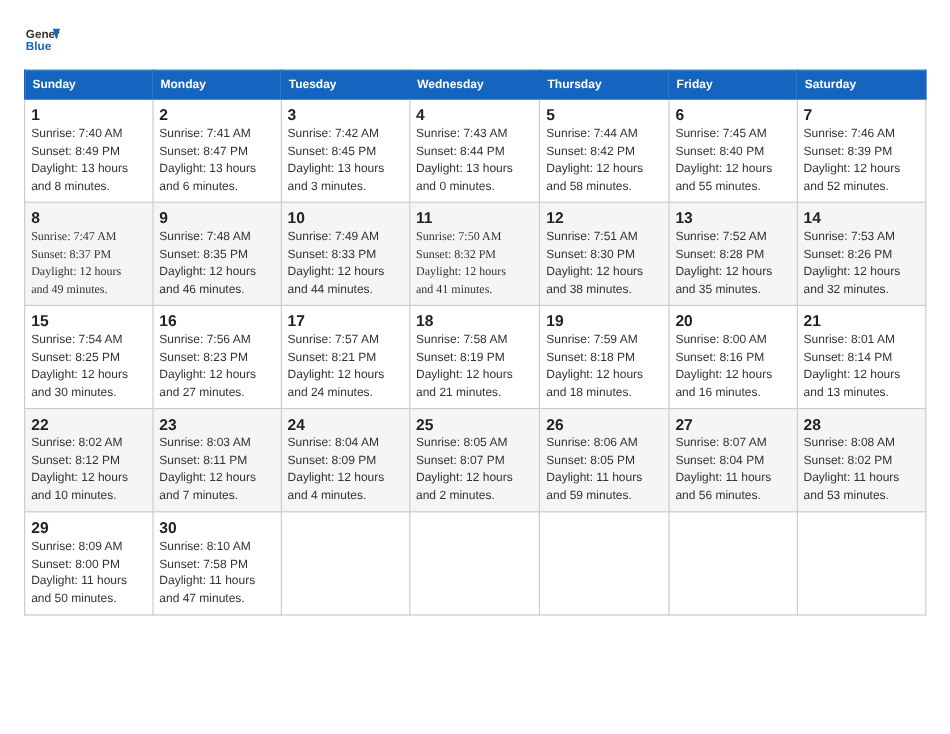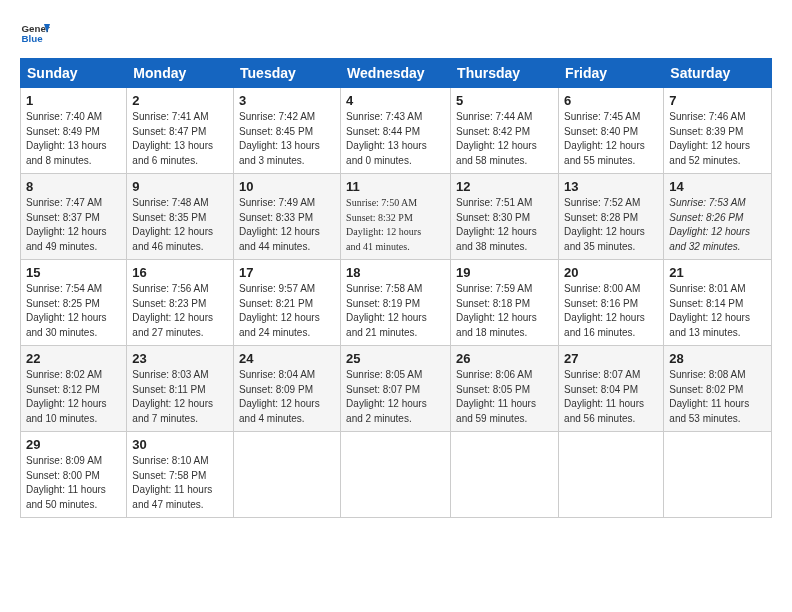--- a/index.html
+++ b/index.html
@@ -47,21 +47,21 @@
     .calendar-table {
       width: 100%;
       border-collapse: collapse;
       font-size: 11px;
     }
     .calendar-table th {
       background-color: #1565c0;
       color: #fff;
       text-align: left;
       padding: 6px 6px;
-      font-size: 14px;
+      font-size: 10px;
       font-weight: bold;
       border: 1px solid #1565c0;
     }
     .calendar-table td {
       border: 1px solid #ccc;
       vertical-align: top;
       padding: 5px 5px;
       width: 113px;
       min-height: 75px;
       background: #fff;
@@ -140,21 +140,21 @@
           <td><span class="day-num">6</span><span class="day-info" style="white-space: pre-line; margin-top: 12px;">Sunrise: 7:45 AM
 Sunset: 8:40 PM
 Daylight: 12 hours
 and 55 minutes.</span></td>
           <td><span class="day-num">7</span><span class="day-info" style="white-space: pre-line;">Sunrise: 7:46 AM
 Sunset: 8:39 PM
 Daylight: 12 hours
 and 52 minutes.</span></td>
         </tr>
         <tr>
-          <td><span class="day-num">8</span><span class="day-info" style="white-space: pre-line;">Sunrise: 7:47 AM
+          <td><span class="day-num">8</span><span class="day-info" style="white-space: pre-line; font-family: Liberation Serif, serif;">Sunrise: 7:47 AM
 Sunset: 8:37 PM
 Daylight: 12 hours
 and 49 minutes.</span></td>
           <td><span class="day-num">9</span><span class="day-info" style="white-space: pre-line;">Sunrise: 7:48 AM
 Sunset: 8:35 PM
 Daylight: 12 hours
 and 46 minutes.</span></td>
           <td><span class="day-num">10</span><span class="day-info" style="white-space: pre-line;">Sunrise: 7:49 AM
 Sunset: 8:33 PM
 Daylight: 12 hours
@@ -164,35 +164,35 @@
 Daylight: 12 hours
 and 41 minutes.</span></td>
           <td><span class="day-num">12</span><span class="day-info" style="white-space: pre-line;">Sunrise: 7:51 AM
 Sunset: 8:30 PM
 Daylight: 12 hours
 and 38 minutes.</span></td>
           <td><span class="day-num">13</span><span class="day-info" style="white-space: pre-line;">Sunrise: 7:52 AM
 Sunset: 8:28 PM
 Daylight: 12 hours
 and 35 minutes.</span></td>
-          <td><span class="day-num">14</span><span class="day-info" style="white-space: pre-line; font-style: italic;">Sunrise: 7:53 AM
+          <td><span class="day-num">14</span><span class="day-info" style="white-space: pre-line;">Sunrise: 7:53 AM
 Sunset: 8:26 PM
 Daylight: 12 hours
 and 32 minutes.</span></td>
         </tr>
         <tr>
           <td><span class="day-num">15</span><span class="day-info" style="white-space: pre-line;">Sunrise: 7:54 AM
 Sunset: 8:25 PM
 Daylight: 12 hours
 and 30 minutes.</span></td>
           <td><span class="day-num">16</span><span class="day-info" style="white-space: pre-line;">Sunrise: 7:56 AM
 Sunset: 8:23 PM
 Daylight: 12 hours
 and 27 minutes.</span></td>
-          <td><span class="day-num">17</span><span class="day-info" style="white-space: pre-line;">Sunrise: 9:57 AM
+          <td><span class="day-num">17</span><span class="day-info" style="white-space: pre-line;">Sunrise: 7:57 AM
 Sunset: 8:21 PM
 Daylight: 12 hours
 and 24 minutes.</span></td>
           <td><span class="day-num">18</span><span class="day-info" style="white-space: pre-line;">Sunrise: 7:58 AM
 Sunset: 8:19 PM
 Daylight: 12 hours
 and 21 minutes.</span></td>
           <td><span class="day-num">19</span><span class="day-info" style="white-space: pre-line;">Sunrise: 7:59 AM
 Sunset: 8:18 PM
 Daylight: 12 hours

